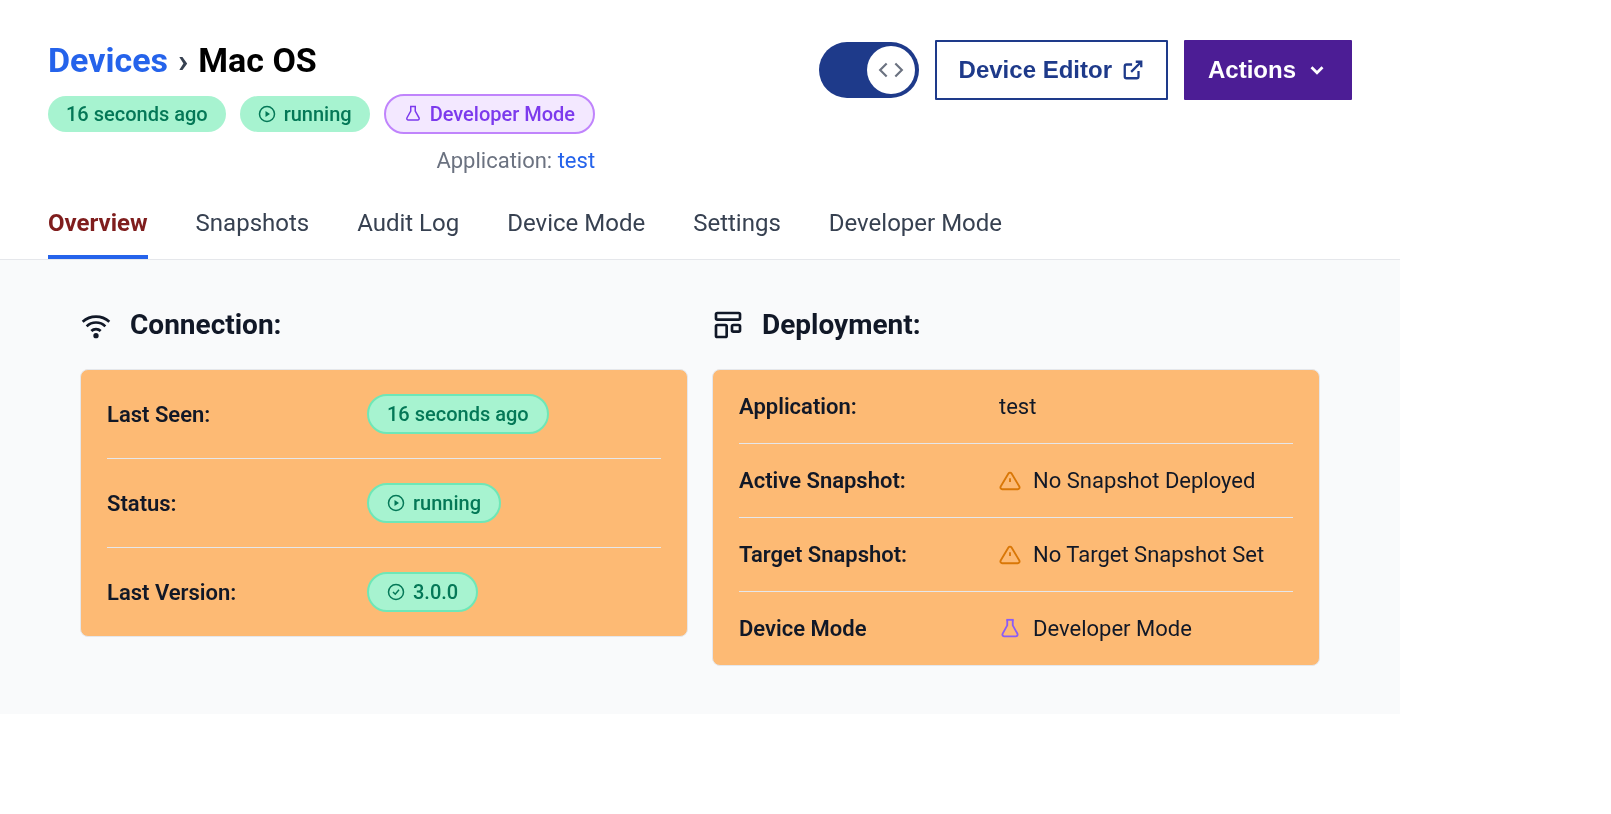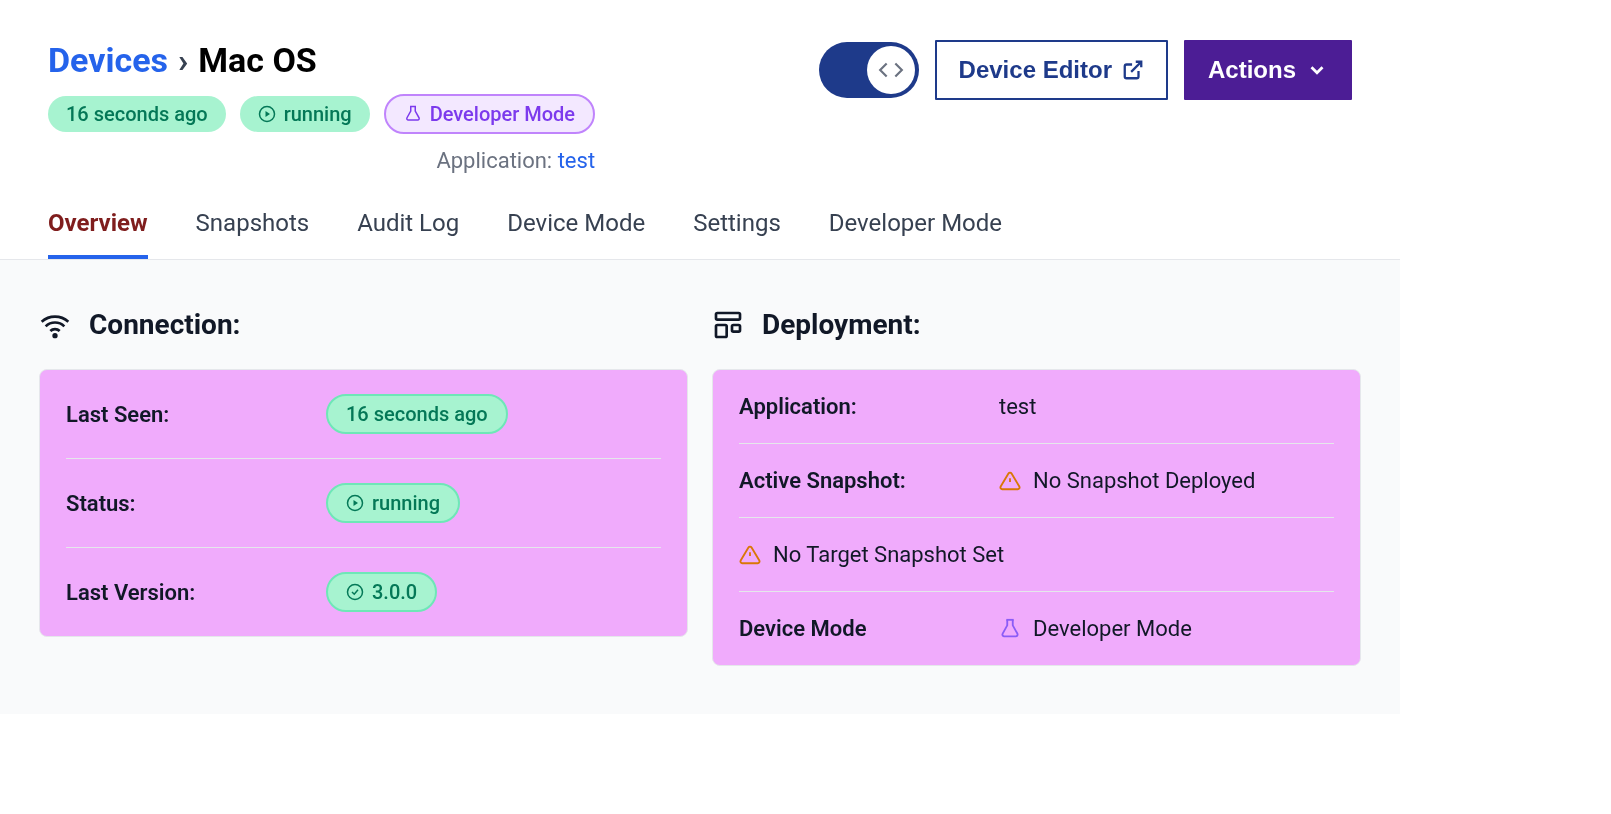--- a/index.html
+++ b/index.html
@@ -55,30 +55,30 @@
     display: flex; gap: 48px; padding: 36px 48px 0 48px;
     border-bottom: 1px solid #e5e7eb;
     font-size: 24px;
   }
   .tab {
     padding-bottom: 18px; color: #374151; cursor: pointer;
     border-bottom: 4px solid transparent;
   }
   .tab.active { color: #7f1d1d; border-bottom-color: #2563eb; font-weight: 700; }
 
-  .content { background: #f9fafb; padding: 48px 39px; display: flex; gap: 24px; }
+  .content { background: #f9fafb; padding: 48px 80px; display: flex; gap: 24px; }
   .panel { flex: 1; }
   .panel-title {
     display: flex; align-items: center; gap: 18px;
     font-size: 28px; font-weight: 700; color: #111827;
     margin-bottom: 28px;
   }
   .panel-title svg { width: 32px; height: 32px; color: #111827; }
   .card {
-    background: #f0abfc; border: 1px solid #e5e7eb; border-radius: 8px;
+    background: #fdba74; border: 1px solid #e5e7eb; border-radius: 8px;
     padding: 0 26px;
   }
   .row {
     display: flex; align-items: center; padding: 24px 0;
     border-bottom: 1px solid #e5e7eb;
   }
   .row:last-child { border-bottom: none; }
   .row-label { width: 260px; font-size: 22px; font-weight: 600; color: #111827; }
   .row-value { font-size: 22px; color: #111827; display: flex; align-items: center; gap: 12px; }
   .row-value svg { width: 22px; height: 22px; }
@@ -233,20 +233,21 @@
           <div class="row-value">
             <svg class="warn-icon" viewBox="0 0 24 24" fill="none" stroke="currentColor" stroke-width="2">
                 <path d="M10.29 3.86L1.82 18a2 2 0 0 0 1.71 3h16.94a2 2 0 0 0 1.71-3L13.71 3.86a2 2 0 0 0-3.42 0z"></path>
                 <line x1="12" y1="9" x2="12" y2="13"></line>
                 <line x1="12" y1="17" x2="12.01" y2="17"></line>
               </svg>
             <span>No Snapshot Deployed</span>
           </div>
         </div>
         <div class="row">
+          <div class="row-label">Target Snapshot:</div>
           <div class="row-value">
             <svg class="warn-icon" viewBox="0 0 24 24" fill="none" stroke="currentColor" stroke-width="2">
                 <path d="M10.29 3.86L1.82 18a2 2 0 0 0 1.71 3h16.94a2 2 0 0 0 1.71-3L13.71 3.86a2 2 0 0 0-3.42 0z"></path>
                 <line x1="12" y1="9" x2="12" y2="13"></line>
                 <line x1="12" y1="17" x2="12.01" y2="17"></line>
               </svg>
             <span>No Target Snapshot Set</span>
           </div>
         </div>
         <div class="row">

